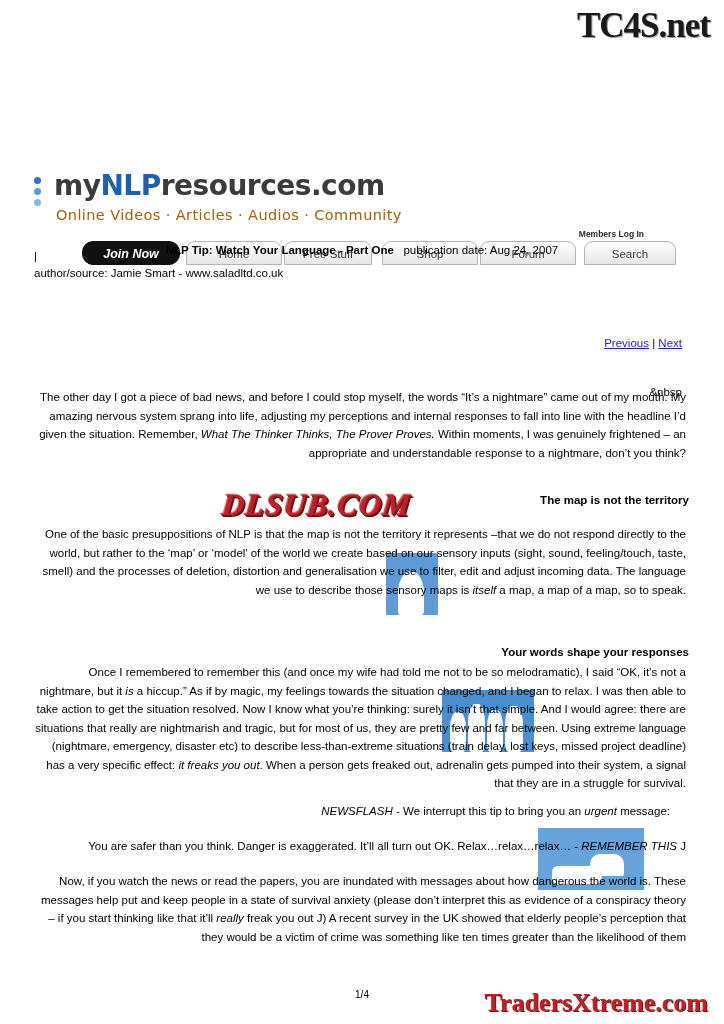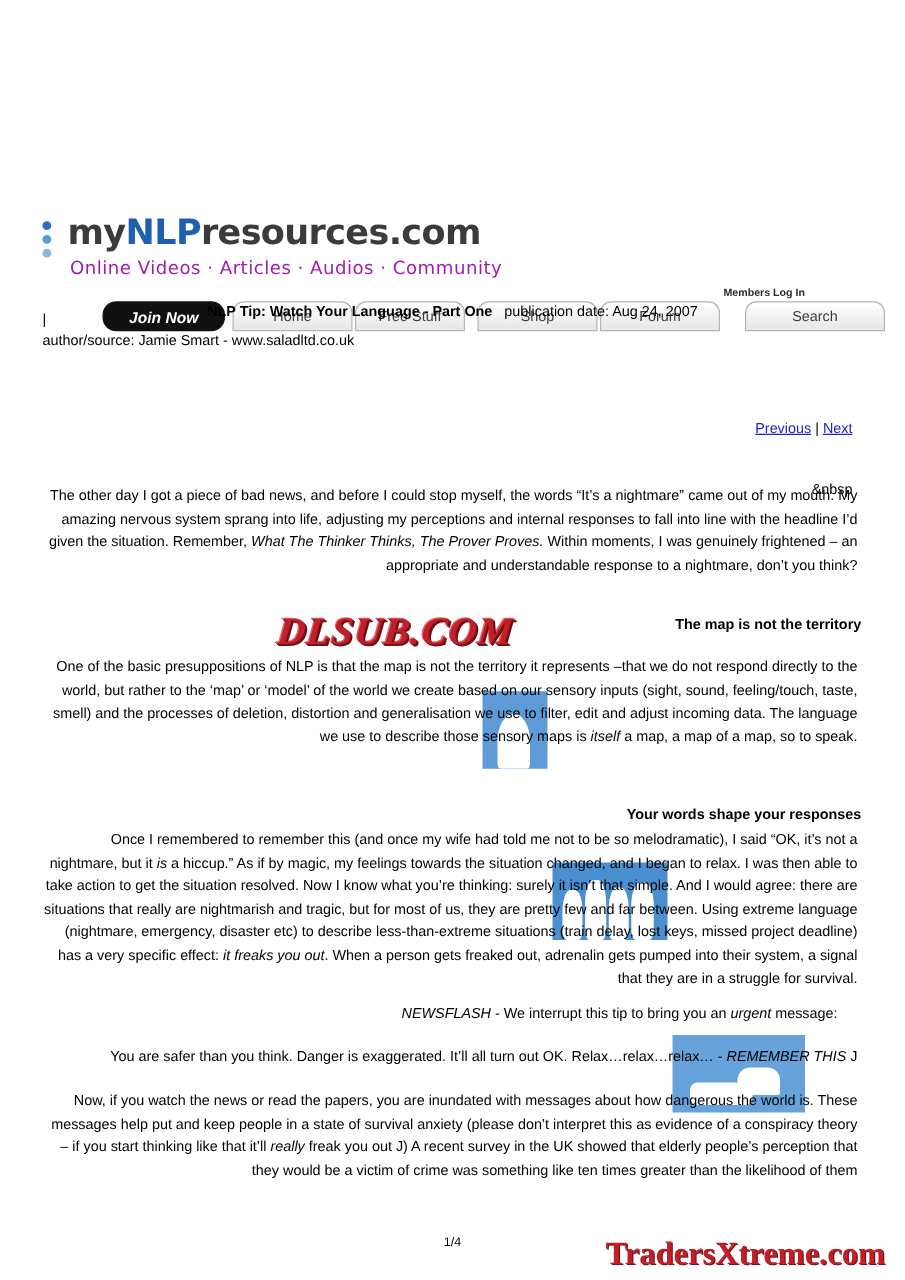--- a/index.html
+++ b/index.html
@@ -76,21 +76,21 @@
     letter-spacing: -0.5px;
     white-space: nowrap;
   }
   .logo-text .hl { color: #1f5fb0; }
   .logo-sub {
     position: absolute;
     left: 22px;
     top: 38px;
     font-family: "DejaVu Sans", sans-serif;
     font-size: 14.5px;
-    color: #a21caf;
+    color: #a16207;
     letter-spacing: 0.4px;
     white-space: nowrap;
   }
 
   .photo-strip {
     position: absolute;
     left: 352px;
     top: 0;
     width: 258px;
     height: 62px;
@@ -153,21 +153,21 @@
     font-weight: bold;
     border-color: #111111;
     border-radius: 11px;
     font-size: 12.5px;
   }
   .n0 { left: 26px;  width: 98px; }
   .n1 { left: 130px; width: 96px; }
   .n2 { left: 228px; width: 88px; }
   .n3 { left: 326px; width: 96px; }
   .n4 { left: 424px; width: 96px; }
-  .n5 { left: 540px; width: 112px; }
+  .n5 { left: 528px; width: 92px; }
 
   
   .article-title-line {
     position: absolute;
     top: 232px;
     left: 34px;
     width: 656px;
     font-size: 11.5px;
     color: #000000;
     text-align: center;
@@ -269,20 +269,21 @@
     font-weight: bold;
     color: #c0202a;
     text-shadow: 1px 1px 0 #7d1014;
   }
 </style>
 </head>
 <body>
 
 <div class="page">
 
+  <div class="top-watermark">TC4S.net</div>
 
   <div class="banner">
 
     <div class="logo-block">
       <div class="logo-dots">
         <i></i>
           <i></i>
           <i></i>
       </div>
       <div class="logo-text"><span>my</span><span class="hl">NLP</span><span>resources.com</span></div>

